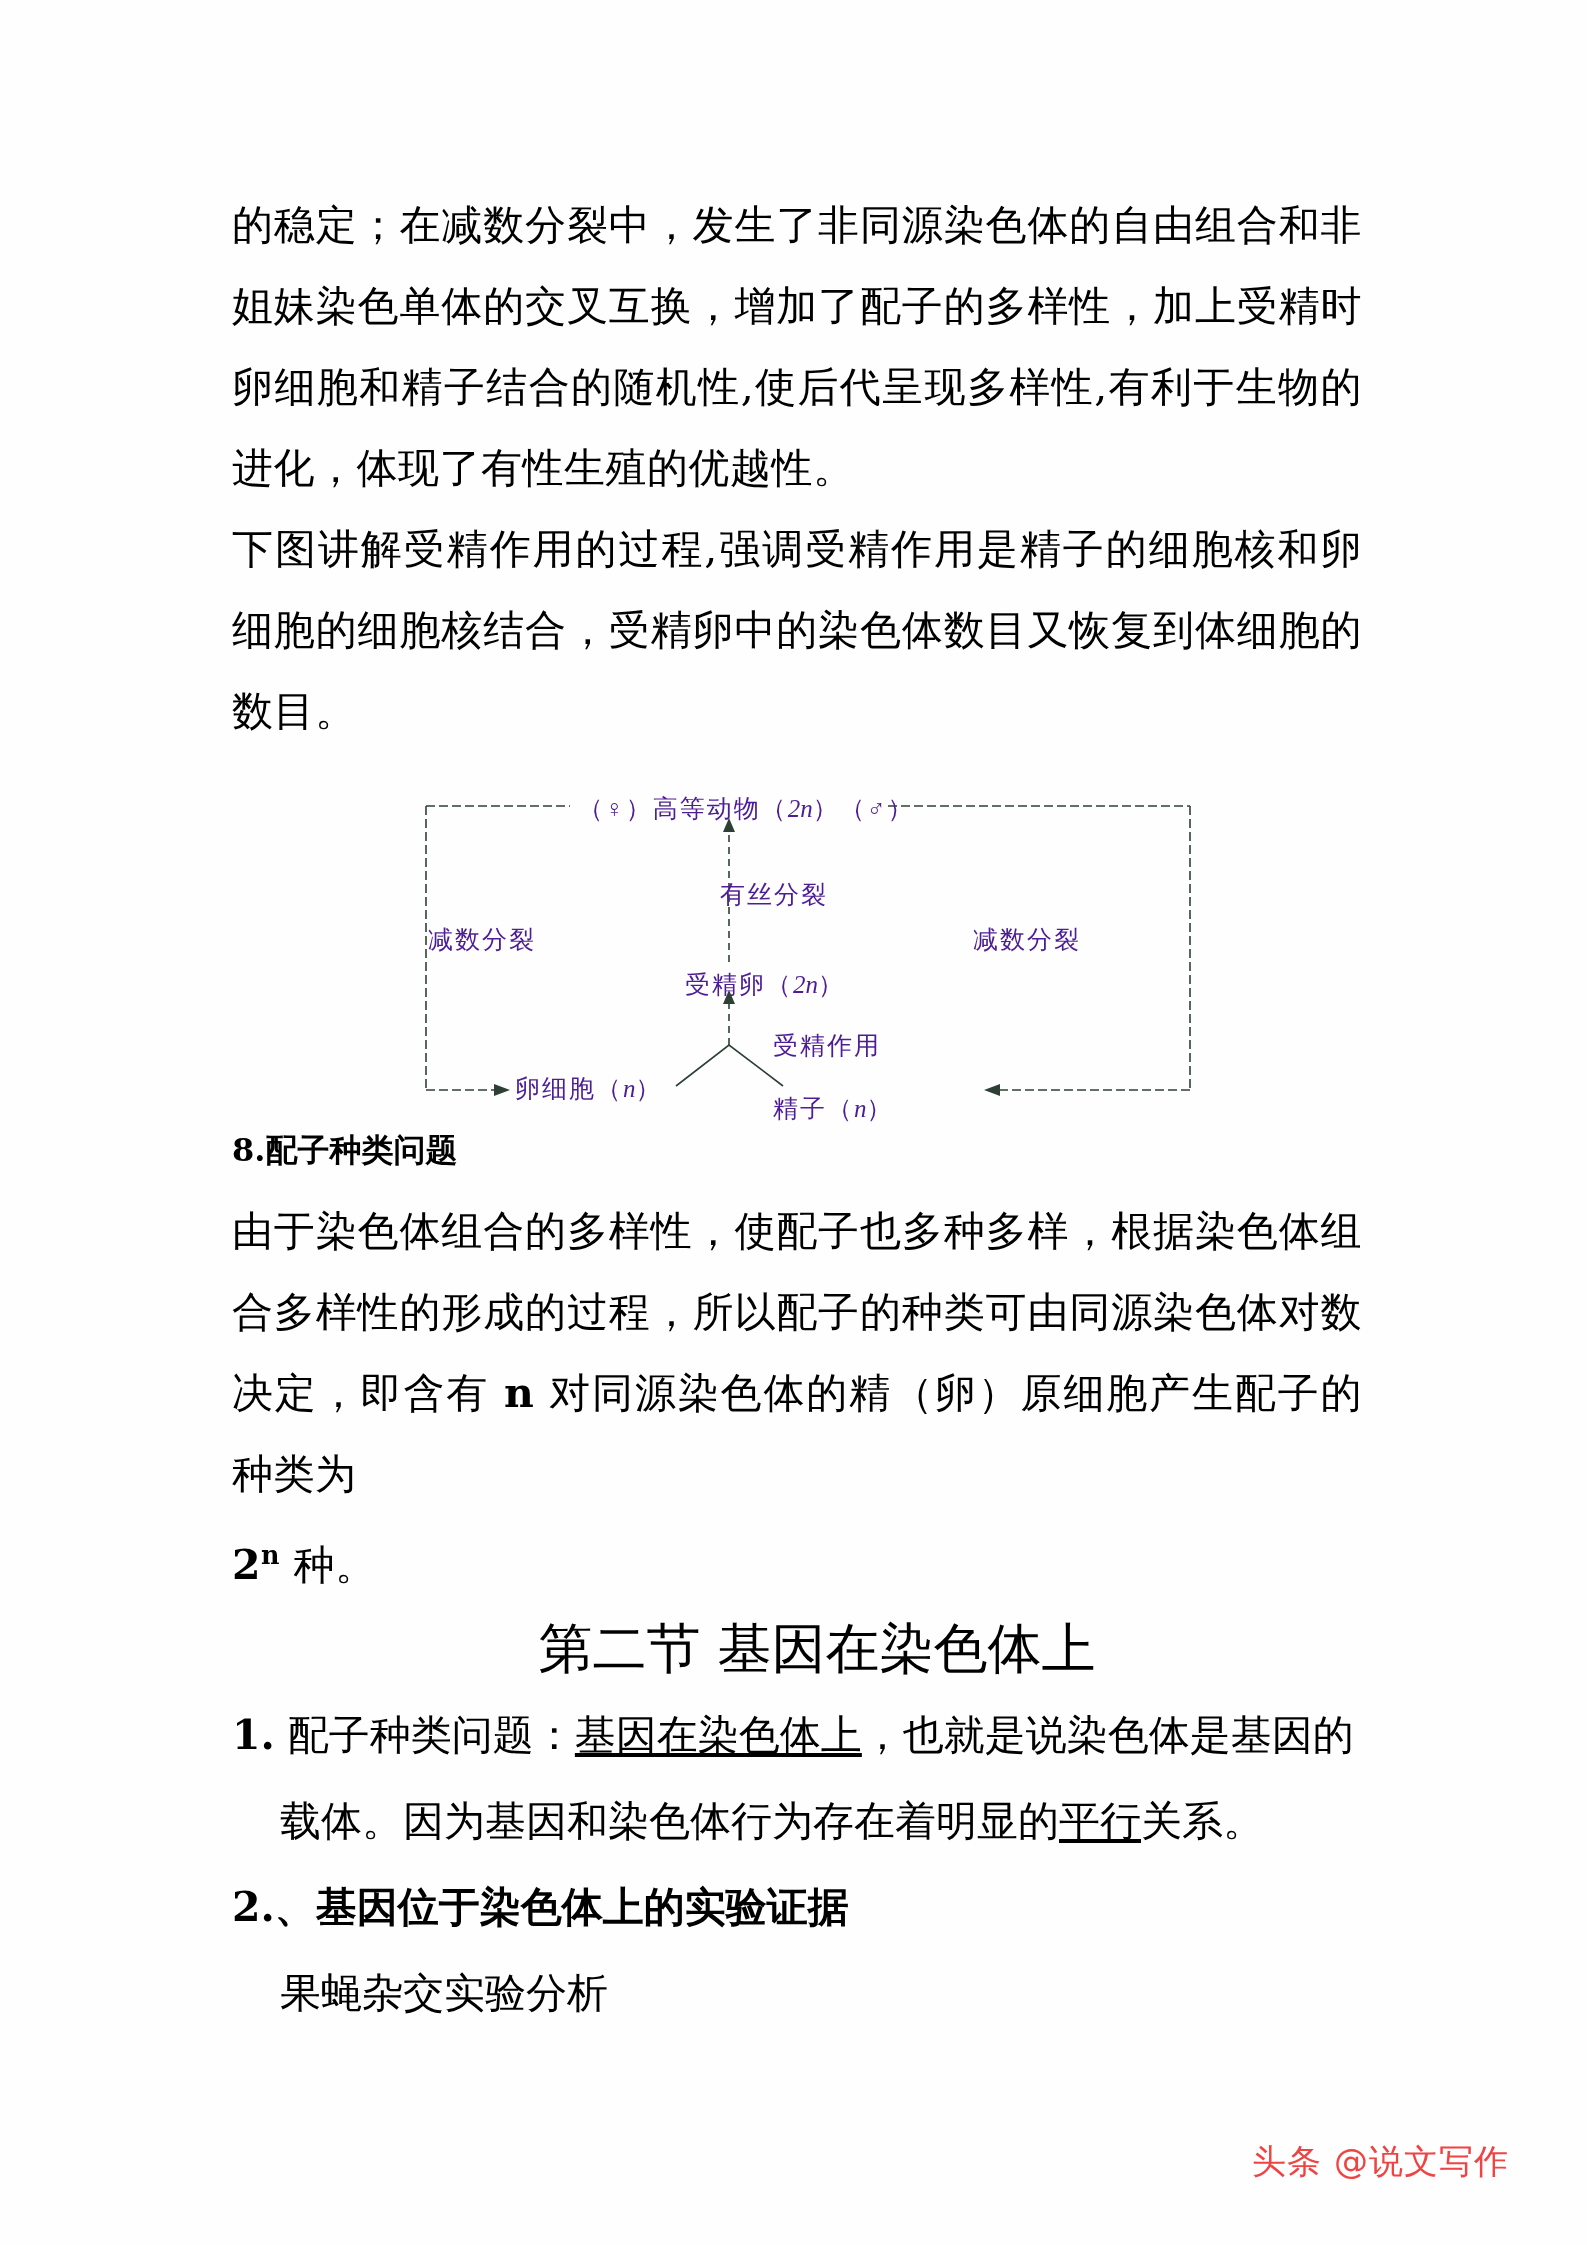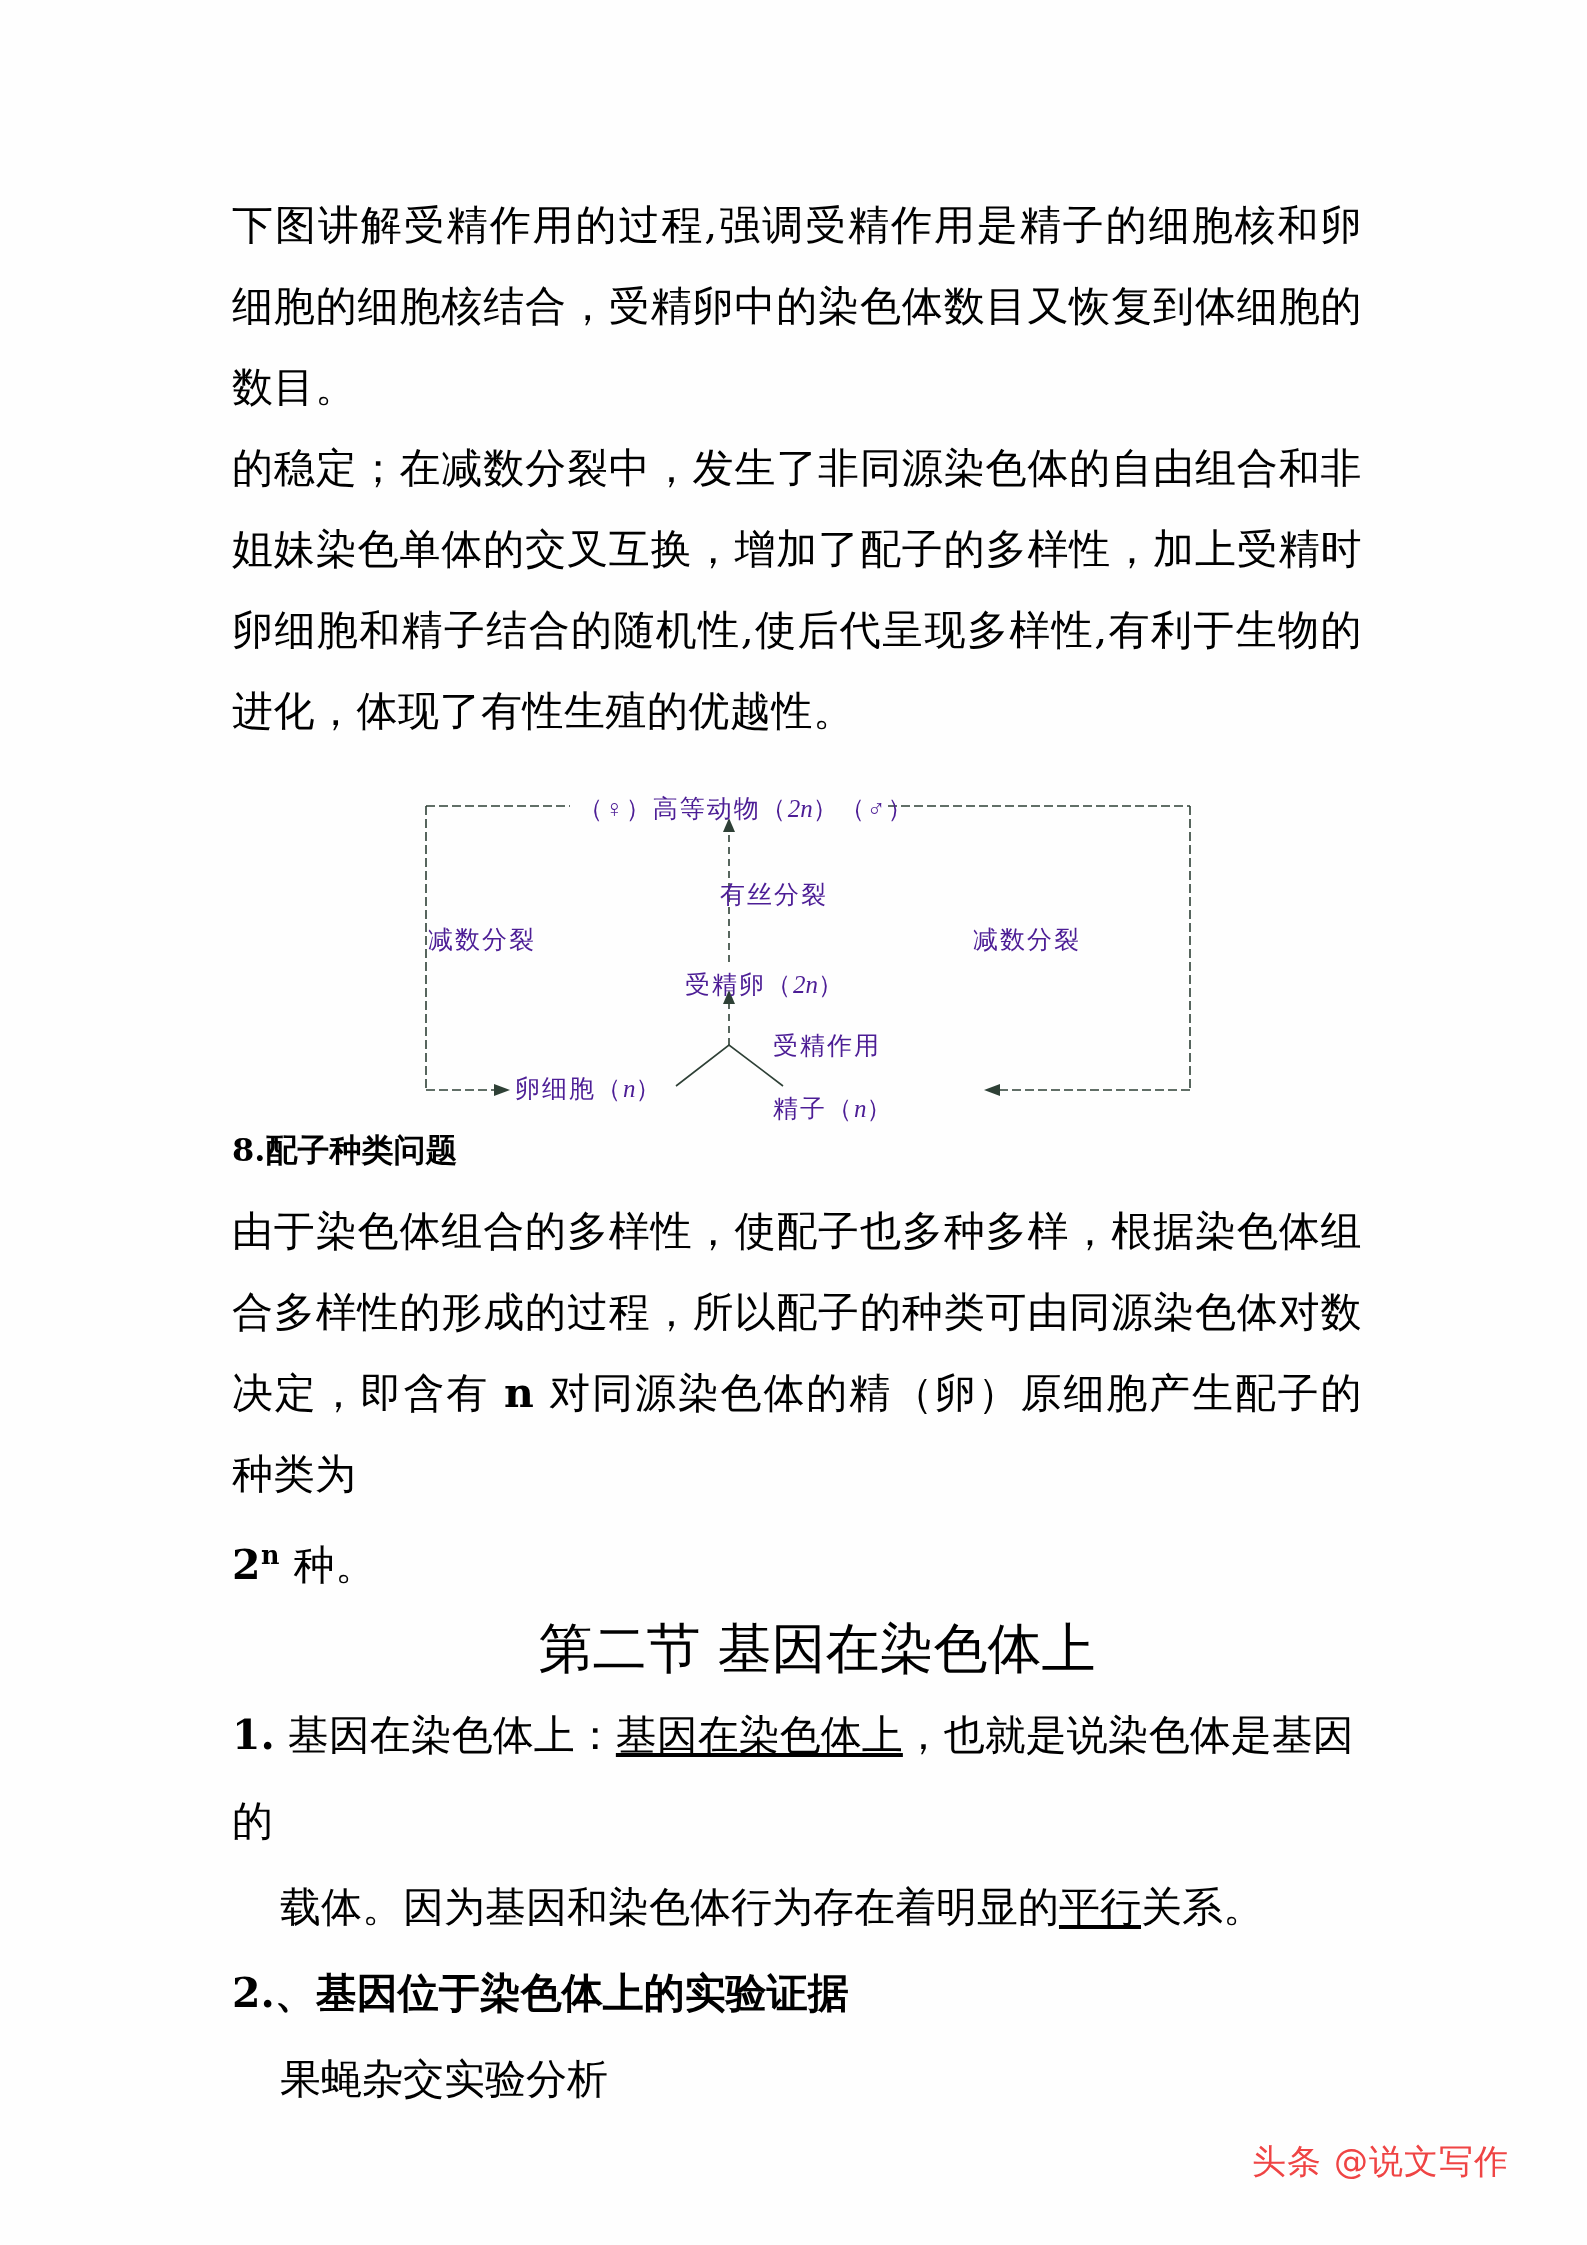--- a/index.html
+++ b/index.html
@@ -124,35 +124,35 @@
   }
   .watermark .wm-brand { margin-right: 12px; }
 </style>
 </head>
 <body>
 
 <div class="page">
 
   <div class="body-col">
 
+    <p class="para">的稳定；在减数分裂中，发生了非同源染色体的自由组合和非姐妹染色单体的交叉互换，增加了配子的多样性，加上受精时卵细胞和精子结合的随机性,使后代呈现多样性,有利于生物的进化，体现了有性生殖的优越性。</p>
+
     <p class="para">下图讲解受精作用的过程,强调受精作用是精子的细胞核和卵细胞的细胞核结合，受精卵中的染色体数目又恢复到体细胞的数目。</p>
 
-    <p class="para">的稳定；在减数分裂中，发生了非同源染色体的自由组合和非姐妹染色单体的交叉互换，增加了配子的多样性，加上受精时卵细胞和精子结合的随机性,使后代呈现多样性,有利于生物的进化，体现了有性生殖的优越性。</p>
-
     <div style="height:358px"></div>
 
     <p class="bold-head">8.配子种类问题</p>
 
     <p class="para"><span>由于染色体组合的多样性，使配子也多种多样，根据染色体组合多样性的形成的过程，所以配子的种类可由同源染色体对数决定，即含有 </span><span class="bold">n</span><span> 对同源染色体的精（卵）原细胞产生配子的种类为</span></p>
 
     <p class="para"><span class="bold">2</span><sup class="exp">n</sup><span> 种。</span></p>
 
     <p class="section-title">第二节  基因在染色体上</p>
 
-    <p class="numbered"><span class="num">1.</span> <span>基因在染色体上：</span><span class="u">基因在染色体上</span><span>，也就是说染色体是基因的</span></p>
+    <p class="numbered"><span class="num">1.</span> <span>配子种类问题：</span><span class="u">基因在染色体上</span><span>，也就是说染色体是基因的</span></p>
 
     <p class="indent-line"><span>载体。因为基因和染色体行为存在着明显的</span><span class="u">平行</span><span>关系。</span></p>
 
     <p class="numbered"><span class="num">2.</span><span class="bold">、基因位于染色体上的实验证据</span></p>
 
     <p class="indent-line">果蝇杂交实验分析</p>
 
   </div>
 
   <div class="diagram">

